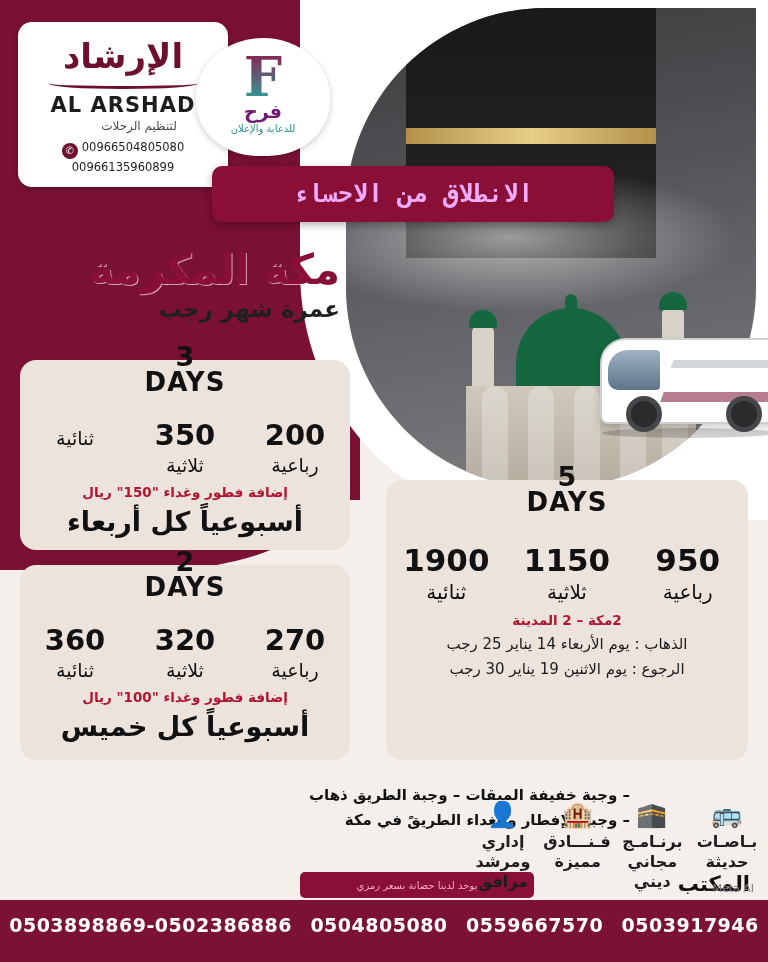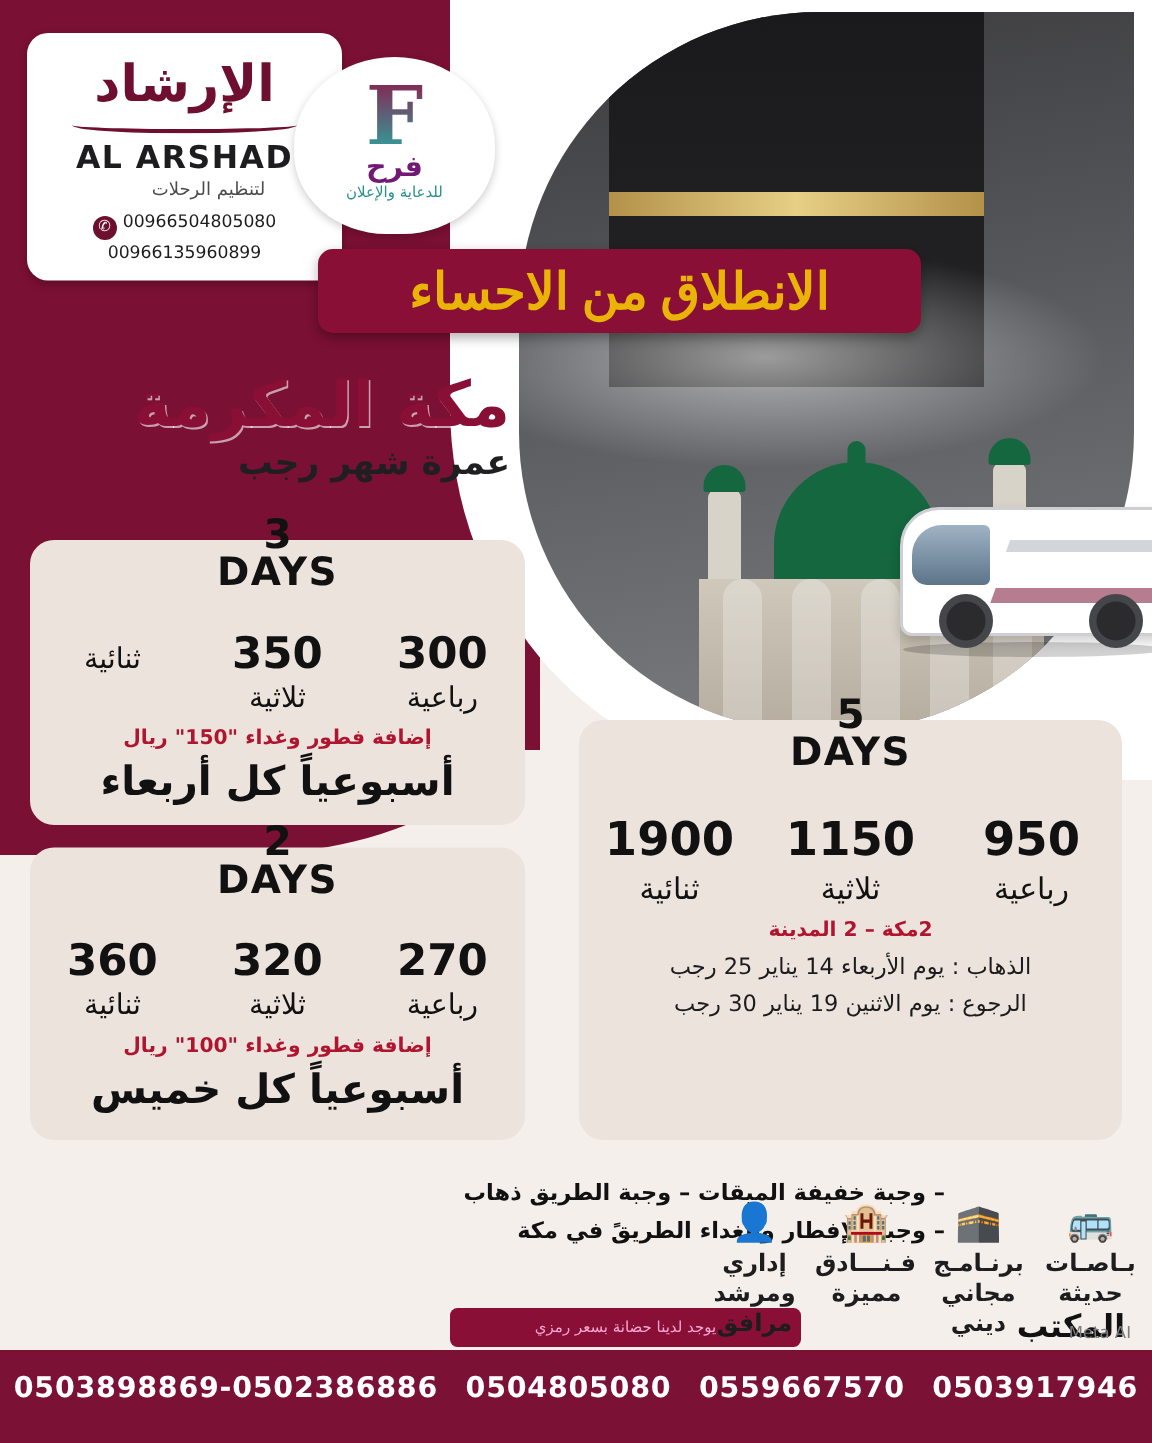--- a/index.html
+++ b/index.html
@@ -143,22 +143,22 @@
   .farah-sub{font-size:10px;color:#2a8f8a;direction:rtl;margin-top:1px;}
 
   
   .headline{
     position:absolute;left:212px;top:166px;width:402px;height:56px;
     background:#8a0f36;border-radius:10px;
     display:flex;align-items:center;justify-content:center;
     box-shadow:0 3px 8px rgba(0,0,0,.3);
   }
   .headline span{
-    color:#eab308;font-size:34px;font-weight:bold;direction:rtl;
-    font-family:Liberation Serif, serif;
+    color:#f0abfc;font-size:25px;font-weight:bold;direction:rtl;
+    font-family:Liberation Mono, monospace;
   }
   .makkah-wrap{
     position:absolute;left:10px;top:248px;width:330px;text-align:right;direction:rtl;
   }
   .makkah-main{
     font-size:42px;font-weight:bold;color:#8a0f36;line-height:1.05;
     text-shadow:1px 1px 0 rgba(255,255,255,.6);
   }
   .makkah-sub{font-size:23px;color:#1f1f21;font-weight:bold;margin-top:4px;}
 
@@ -306,21 +306,21 @@
     <div class="makkah-sub">عمرة شهر رجب</div>
   </div>
 
   <div class="card card3">
     <div class="days-chip">
       <div class="days-num">3</div>
       <div class="days-word">DAYS</div>
     </div>
     <div class="price-row">
       <div class="price-col">
-        <div class="price-val">300</div>
+        <div class="price-val">200</div>
         <div class="price-lbl">رباعية</div>
       </div>
       <div class="price-col">
         <div class="price-val">350</div>
         <div class="price-lbl">ثلاثية</div>
       </div>
       <div class="price-col">
         <div class="price-lbl">ثنائية</div>
       </div>
     </div>

